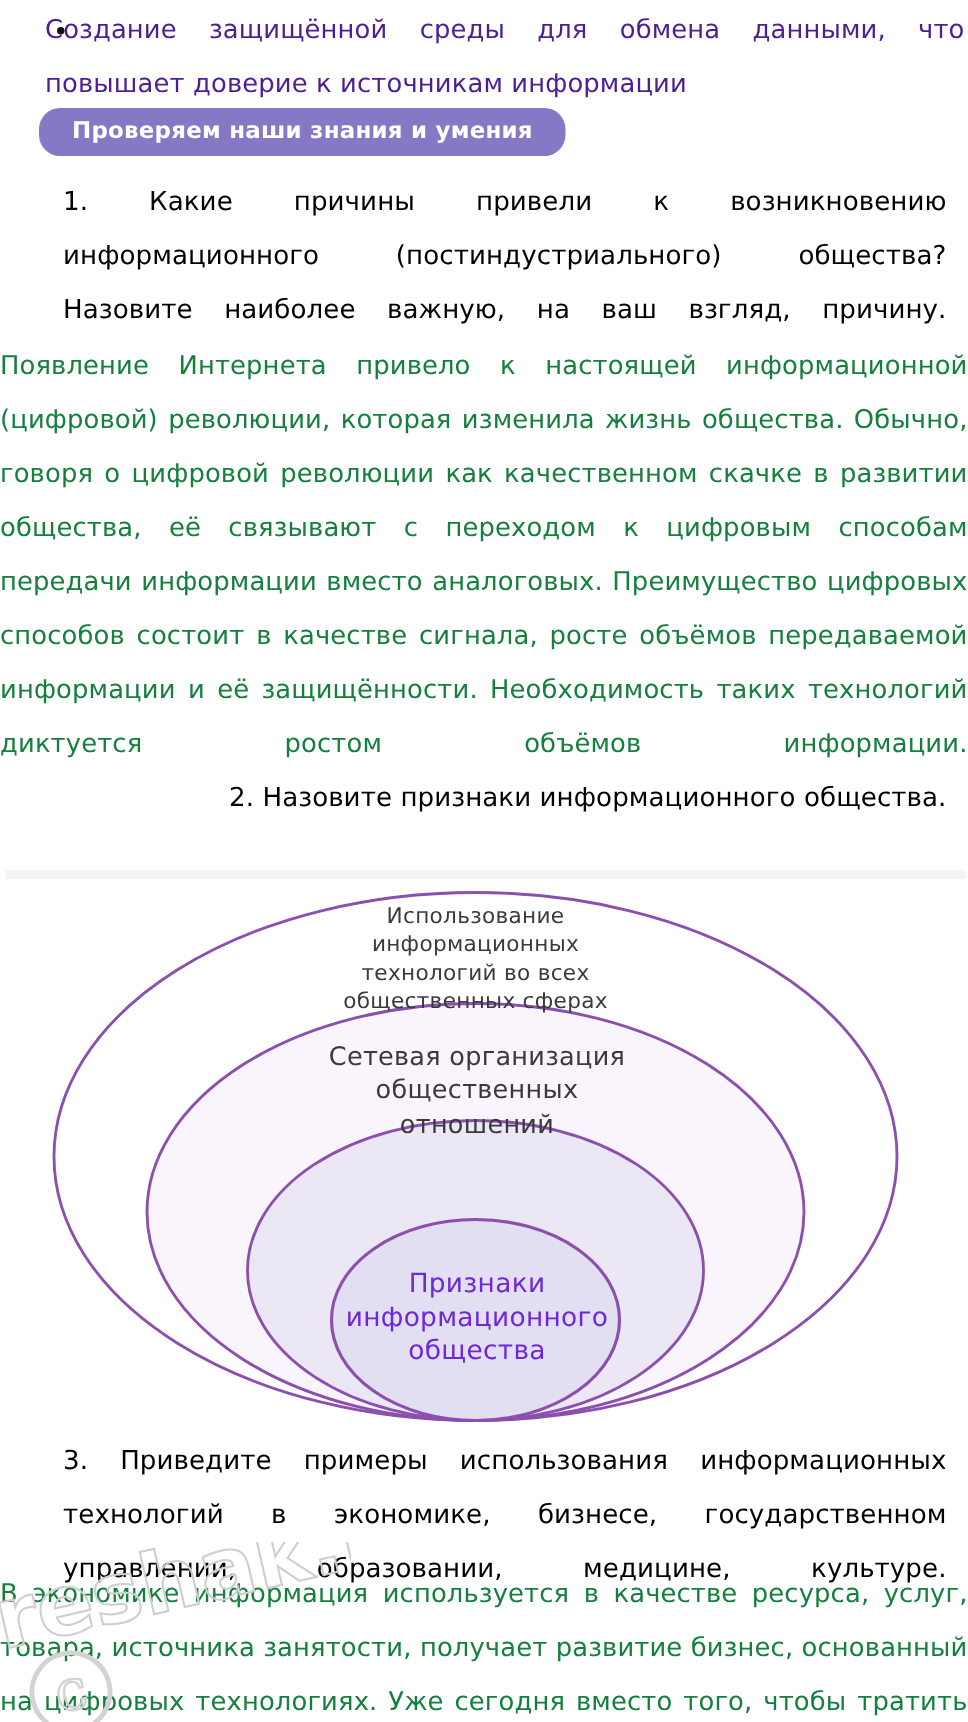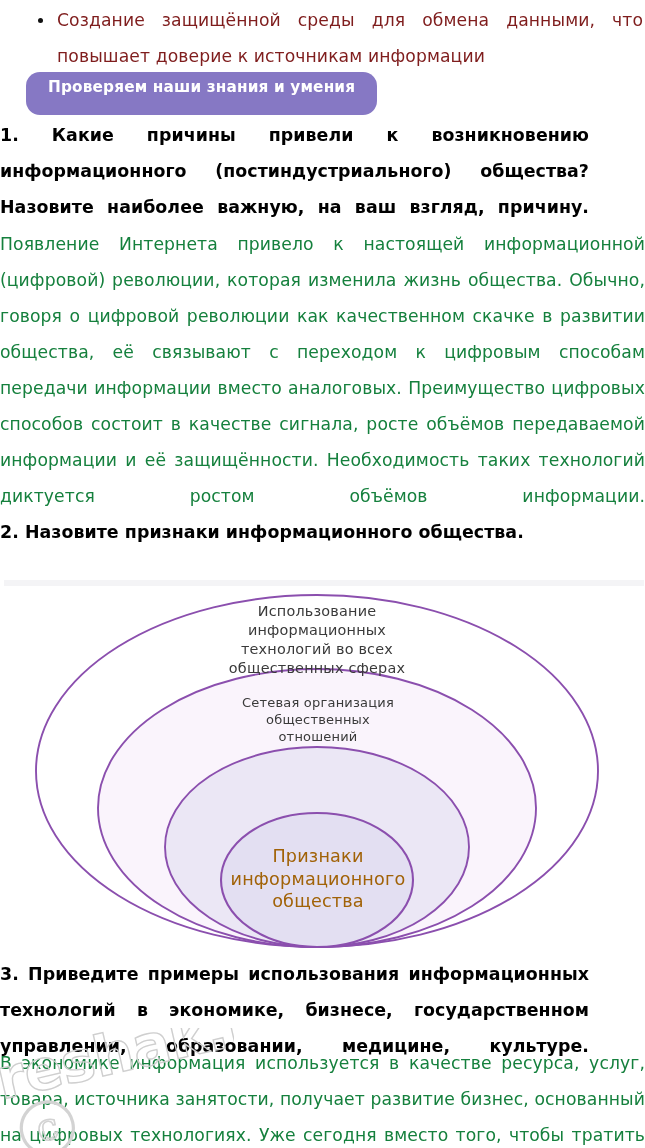--- a/index.html
+++ b/index.html
@@ -27,27 +27,27 @@
     margin: 0;
     padding: 0;
     list-style: none;
     position: absolute;
     top: 2px;
     left: 0;
     width: 645px;
   }
   .bullet-item {
     position: relative;
-    padding-left: 57px;
+    padding-left: 30px;
     font-size: 17.2px;
     line-height: 36px;
     text-align: justify;
     text-justify: inter-word;
     padding-right: 2px;
-    color: #7f1d1d;
+    color: #4c1d95;
     letter-spacing: 0.1px;
   }
   .bullet-dot {
     position: absolute;
     left: 38px;
     top: 16px;
     width: 5px;
     height: 5px;
     border-radius: 50%;
     background: #111;
@@ -59,41 +59,42 @@
     top: 72px;
     left: 26px;
   }
   .badge {
     display: inline-block;
     background: #8678c4;
     color: #ffffff;
     font-weight: bold;
     font-size: 15.3px;
     line-height: 1;
-    padding: 8px 22px 20px 22px;
+    padding: 8px 22px 9px 22px;
     border-radius: 14px;
     letter-spacing: 0.15px;
     white-space: nowrap;
   }
 
   
   .q-heading {
     position: absolute;
     left: 0;
     width: 589px;
     font-size: 17.4px;
-    font-weight: bold;
+    font-weight: normal;
     line-height: 36px;
     text-align: justify;
     text-justify: inter-word;
     color: #000;
     letter-spacing: 0.05px;
+    padding-left: 42px;
   }
   .q-heading.no-justify {
-    text-align: left;
+    text-align: right;
   }
   .para {
     position: absolute;
     left: 0;
     width: 645px;
     font-size: 17.2px;
     line-height: 36px;
     text-align: justify;
     text-justify: inter-word;
     color: #15803d;
@@ -132,24 +133,24 @@
   .d-label {
     position: absolute;
     text-align: center;
     color: #3a3a3a;
     font-family: "DejaVu Sans", sans-serif;
     line-height: 1.32;
     white-space: pre-line;
     letter-spacing: 0.2px;
   }
   .d-label.l1 { left: 152px; top: 22px;  width: 330px; font-size: 14.4px; }
-  .d-label.l2 { left: 160px; top: 114px; width: 316px; font-size: 13px; }
+  .d-label.l2 { left: 160px; top: 114px; width: 316px; font-size: 17px; }
   .d-label.l3 { left: 160px; top: 203px; width: 316px; font-size: 14.3px; }
   .d-label.l4 { left: 168px; top: 265px; width: 300px; font-size: 17.6px;
-                line-height: 1.28; color: #a16207; }
+                line-height: 1.28; color: #6d28d9; }
 
   
   .watermark {
     position: absolute;
     left: -6px;
     top: 1028px;
     width: 240px;
     height: 120px;
     pointer-events: none;
     z-index: 5;

